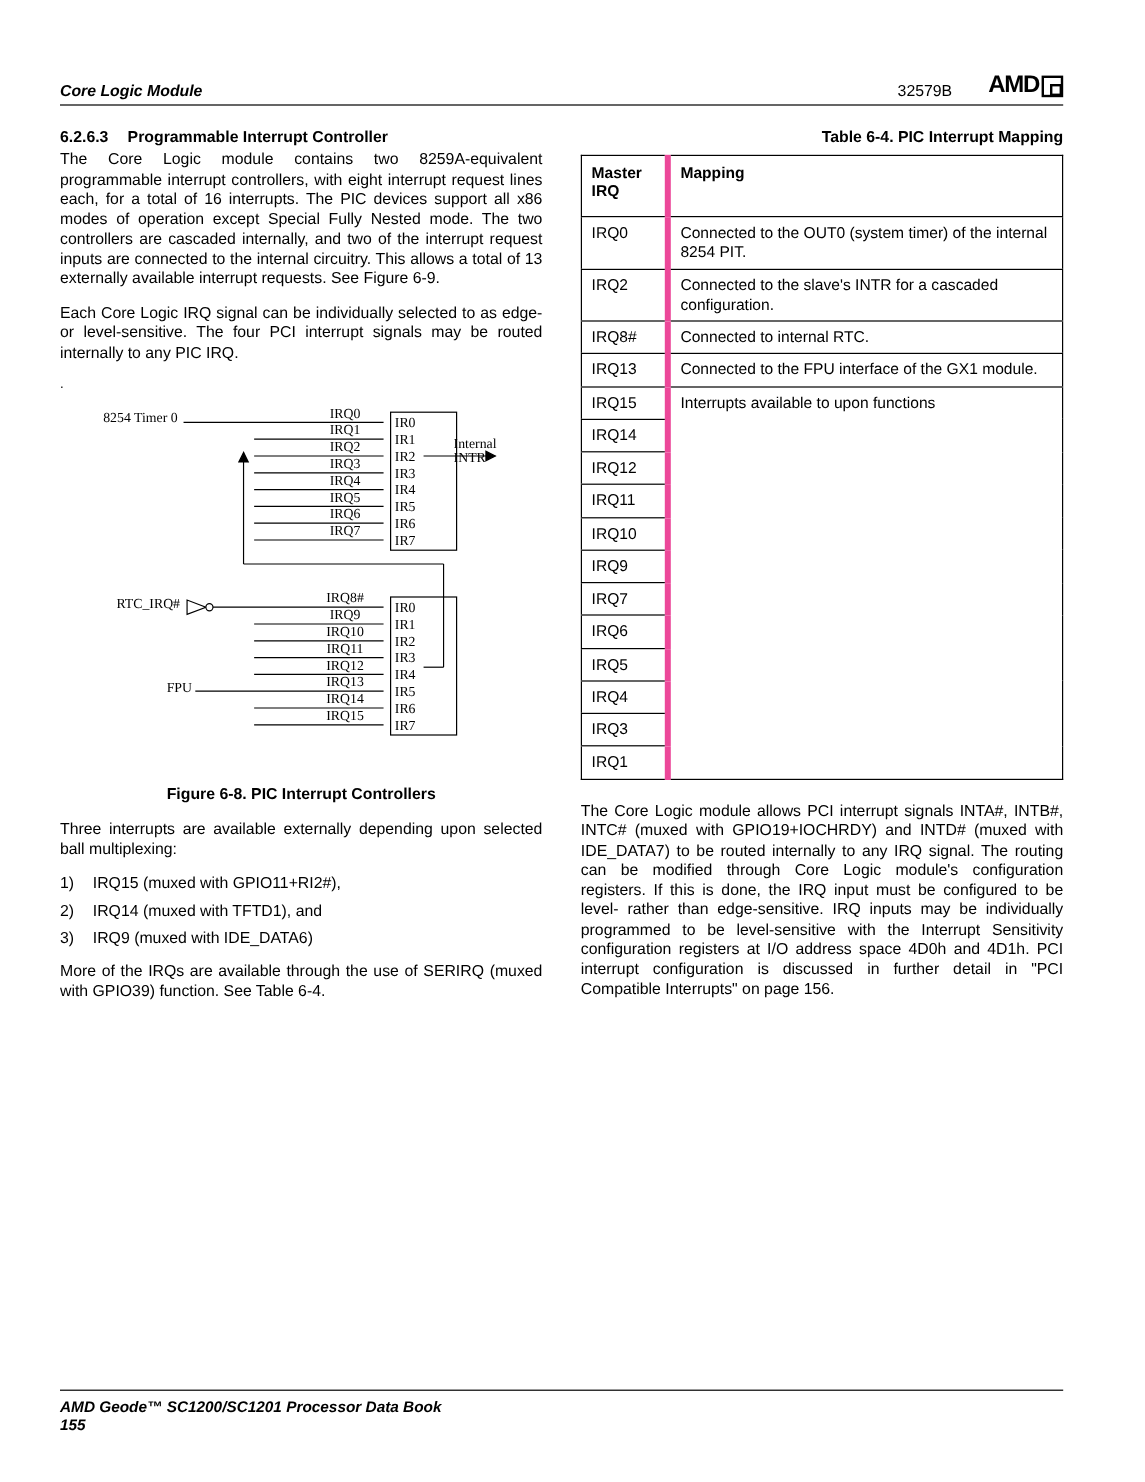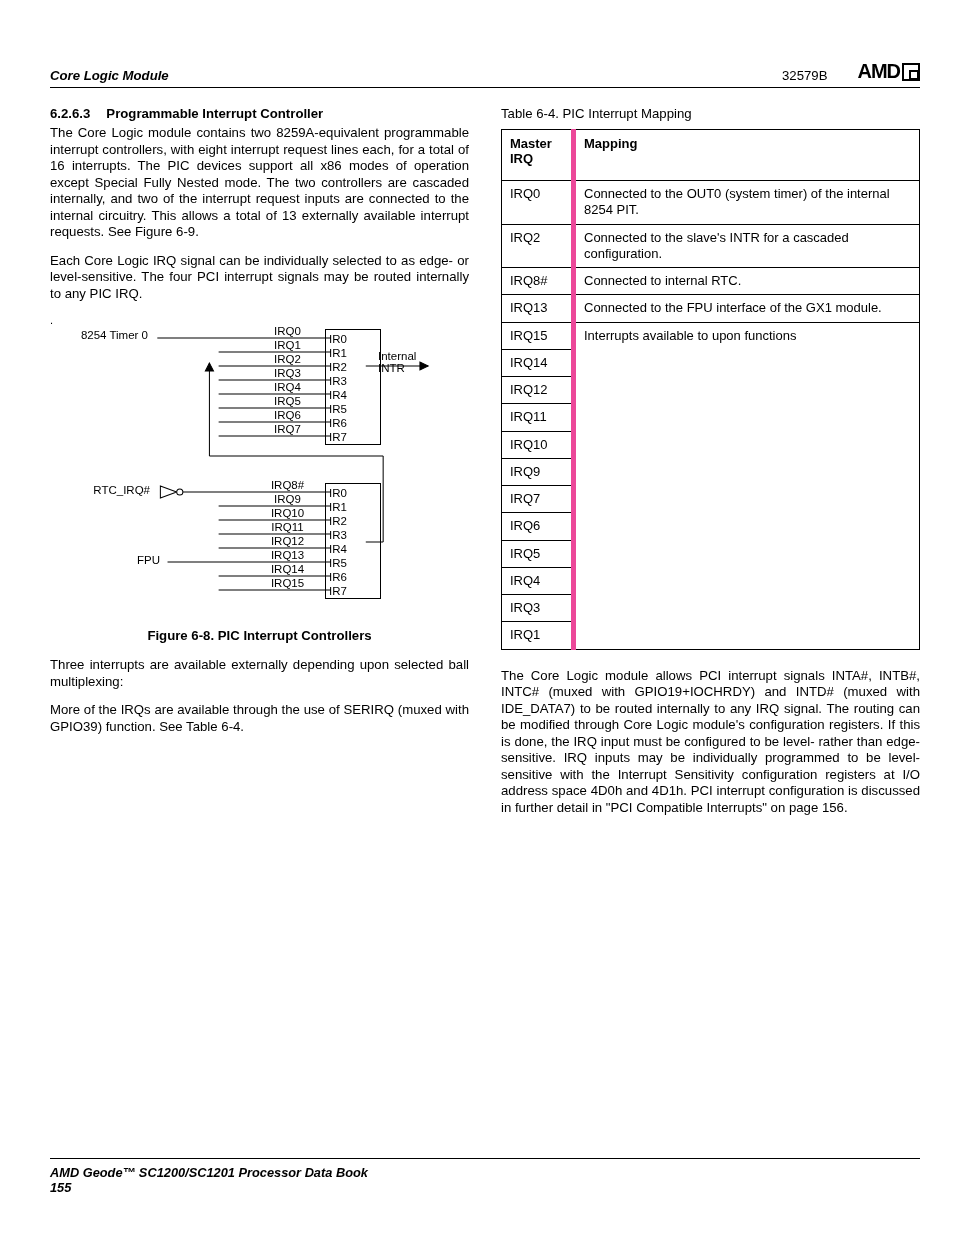--- a/index.html
+++ b/index.html
@@ -6,21 +6,21 @@
   html, body {
     margin: 0; padding: 0;
     width: 954px; height: 1235px;
     font-family: Arial, Helvetica, sans-serif;
     font-size: 13.2px;
     color: #000;
     background: #fff;
   }
   .page {
     box-sizing: border-box;
-    padding: 60px 34px 40px 50px;
+    padding: 60px 68px 40px 50px;
     display: flex;
     flex-direction: column;
     height: 1235px;
   }
   .topbar {
     display: flex;
     align-items: flex-end;
     border-bottom: 1.5px solid #000;
     padding-bottom: 4px;
     margin-bottom: 18px;
@@ -52,22 +52,22 @@
     height:10px;
     border:2px solid #000;
     box-sizing:border-box;
     background:#fff;
   }
   .columns { display: flex; gap: 32px; }
   .col { width: 50%; }
   .sec-heading { font-weight: bold; margin-bottom: 4px; font-size:13.2px;}
   .sec-heading .num { margin-right: 16px; }
   p { margin: 0 0 12px 0; text-align: justify; line-height:1.25; }
-  .figcap { text-align: center; font-weight: bold; margin: 2px 0 14px 0; }
-  .tabcap { text-align: left; font-weight: normal; margin: 0 0 8px 0; }
+  .figcap { text-align: center; font-weight: bold; margin: 14px 0 14px 0; }
+  .tabcap { text-align: right; font-weight: bold; margin: 0 0 8px 0; }
   ol.simple { list-style: none; padding-left: 0; margin:0 0 12px 0;}
   ol.simple li { margin-bottom: 8px; padding-left: 28px; text-indent:-28px; }
   ol.simple li .n { display:inline-block; width:20px; text-indent:0;}
 
   
   table.pic {
     border-collapse: collapse;
     width: 100%;
     font-size: 13px;
     border: 1.5px solid #000;
@@ -110,22 +110,23 @@
     font-size: 12.8px;
     flex-direction: column;
   }
   .bottombar .title { flex:1; }
 
   
   .fig {
     position: relative;
     height: 300px;
     width: 100%;
-    margin-top: 0;
+    margin-top: 14px;
     font-size: 11.5px;
+    font-family: Liberation Serif, serif;
   }
   .pic-box {
     position: absolute;
     border: 1px solid #000;
     width: 56px;
     text-align: left;
     padding: 2px 3px;
     box-sizing: border-box;
     line-height: 14px;
   }
@@ -242,20 +243,25 @@
           <div>IR4</div>
           <div>IR5</div>
           <div>IR6</div>
           <div>IR7</div>
         </div>
       </div>
 
       <div class="figcap">Figure 6-8.  PIC Interrupt Controllers</div>
 
       <p>Three interrupts are available externally depending upon selected ball multiplexing:</p>
+      <ol class="simple">
+        <li><span class="n">1)</span>&nbsp;&nbsp;<span>IRQ15 (muxed with GPIO11+RI2#),</span></li>
+        <li><span class="n">2)</span>&nbsp;&nbsp;<span>IRQ14 (muxed with TFTD1), and</span></li>
+        <li><span class="n">3)</span>&nbsp;&nbsp;<span>IRQ9 (muxed with IDE_DATA6)</span></li>
+      </ol>
       <p>More of the IRQs are available through the use of SERIRQ (muxed with GPIO39) function. See Table 6-4.</p>
     </div>
 
     <div class="col">
       <div class="tabcap">Table 6-4.  PIC Interrupt Mapping</div>
       <table class="pic">
         <colgroup>
             <col class="c1">
             <col>
           </colgroup>

